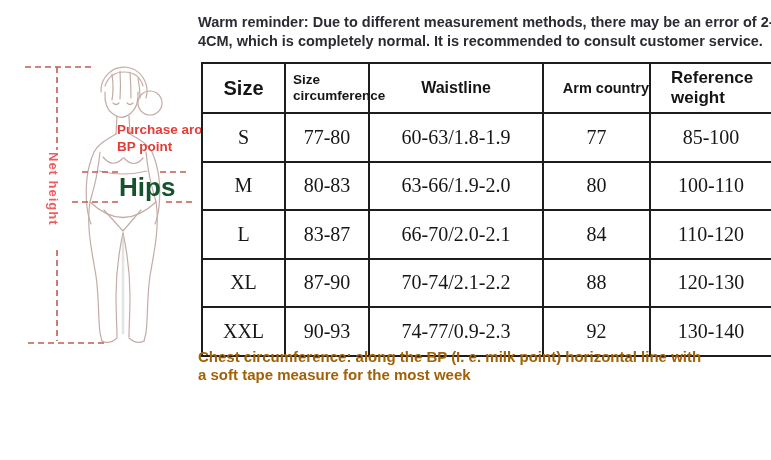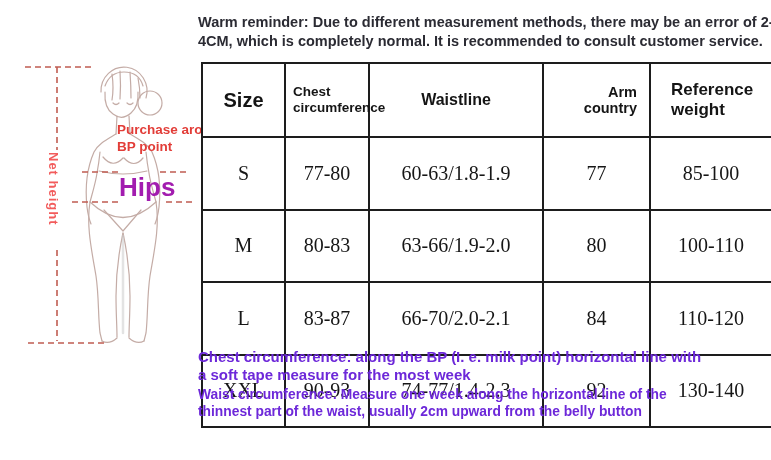--- a/index.html
+++ b/index.html
@@ -15,50 +15,50 @@
 
   
   .figure-area{position:absolute;left:0;top:0;width:195px;height:460px;}
   .figure-area svg{position:absolute;left:0;top:0;}
   .label-purchase{
     position:absolute;left:97px;top:122px;width:112px;
     font-size:13.5px;font-weight:bold;color:#e23d38;line-height:1.25;
   }
   .label-hips{
     position:absolute;left:99px;top:172px;
-    font-size:26px;font-weight:bold;color:#a21caf;
+    font-size:26px;font-weight:bold;color:#14532d;
   }
   .label-net-height{
     position:absolute;left:26px;top:152px;height:96px;
     writing-mode:vertical-rl;
     font-size:13px;font-weight:bold;color:#f25c5c;letter-spacing:1px;
   }
 
   
   .size-table{position:absolute;left:181px;top:62px;}
   table{border-collapse:collapse;table-layout:fixed;width:570px;}
-  th,td{border:2px solid #1d1d1d;padding:12px;background:#ffffff;}
+  th,td{border:2px solid #1d1d1d;padding:0;background:#ffffff;}
   col.c-size{width:83px;}
   col.c-chest{width:84px;}
   col.c-waist{width:174px;}
   col.c-arm{width:107px;}
   col.c-ref{width:122px;}
   thead th{height:48px;color:#151515;vertical-align:middle;}
   th.h-size{font-size:20px;font-weight:bold;text-align:center;}
   th.h-chest{font-size:13.5px;font-weight:bold;text-align:left;padding-left:7px;line-height:1.15;}
   th.h-waist{font-size:16px;font-weight:bold;text-align:center;}
   th.h-arm{font-size:14.5px;font-weight:bold;text-align:right;}
   th.h-ref{font-size:17px;font-weight:bold;text-align:left;padding-left:20px;line-height:1.15;}
   tbody td{
     height:46.5px;text-align:center;vertical-align:middle;
     font-family:"Liberation Serif",serif;font-size:20px;color:#161616;
   }
 
   
-  .notes{position:absolute;left:178px;top:348px;width:505px;color:#6d28d9;}
+  .notes{position:absolute;left:178px;top:348px;width:505px;color:#a16207;}
   .note{font-weight:bold;line-height:1.18;margin-bottom:4px;}
   .note-chest{font-size:15px;}
   .note-waist,.note-hip{font-size:13.8px;}
 </style>
 </head>
 <body>
 
 <div class="canvas">
 
   <div class="reminder">Warm reminder: Due to different measurement methods, there may be an error of 2-4CM, which is completely normal. It is recommended to consult customer service.</div>
@@ -118,21 +118,21 @@
       <colgroup>
         <col class="c-size">
           <col class="c-chest">
           <col class="c-waist">
           <col class="c-arm">
           <col class="c-ref">
       </colgroup>
       <thead>
         <tr>
           <th class="h-size">Size</th>
-          <th class="h-chest">Chest circumference</th>
+          <th class="h-chest">Size circumference</th>
           <th class="h-waist">Waistline</th>
           <th class="h-arm">Arm country</th>
           <th class="h-ref">Reference weight</th>
         </tr>
       </thead>
       <tbody>
           <tr>
             <td>S</td>
             <td>77-80</td>
             <td>60-63/1.8-1.9</td>
@@ -147,28 +147,34 @@
             <td>100-110</td>
           </tr>
           <tr>
             <td>L</td>
             <td>83-87</td>
             <td>66-70/2.0-2.1</td>
             <td>84</td>
             <td>110-120</td>
           </tr>
           <tr>
+            <td>XL</td>
+            <td>87-90</td>
+            <td>70-74/2.1-2.2</td>
+            <td>88</td>
+            <td>120-130</td>
+          </tr>
+          <tr>
             <td>XXL</td>
             <td>90-93</td>
-            <td>74-77/1.4-2.3</td>
+            <td>74-77/0.9-2.3</td>
             <td>92</td>
             <td>130-140</td>
           </tr>
         </tbody>
     </table>
   </div>
 
   <div class="notes">
     <div class="note note-chest">Chest circumference: along the BP (I. e. milk point) horizontal line with a soft tape measure for the most week</div>
-    <div class="note note-waist">Waist circumference: Measure one week along the horizontal line of the thinnest part of the waist, usually 2cm upward from the belly button</div>
   </div>
 
 </div>
 
 </body></html>

